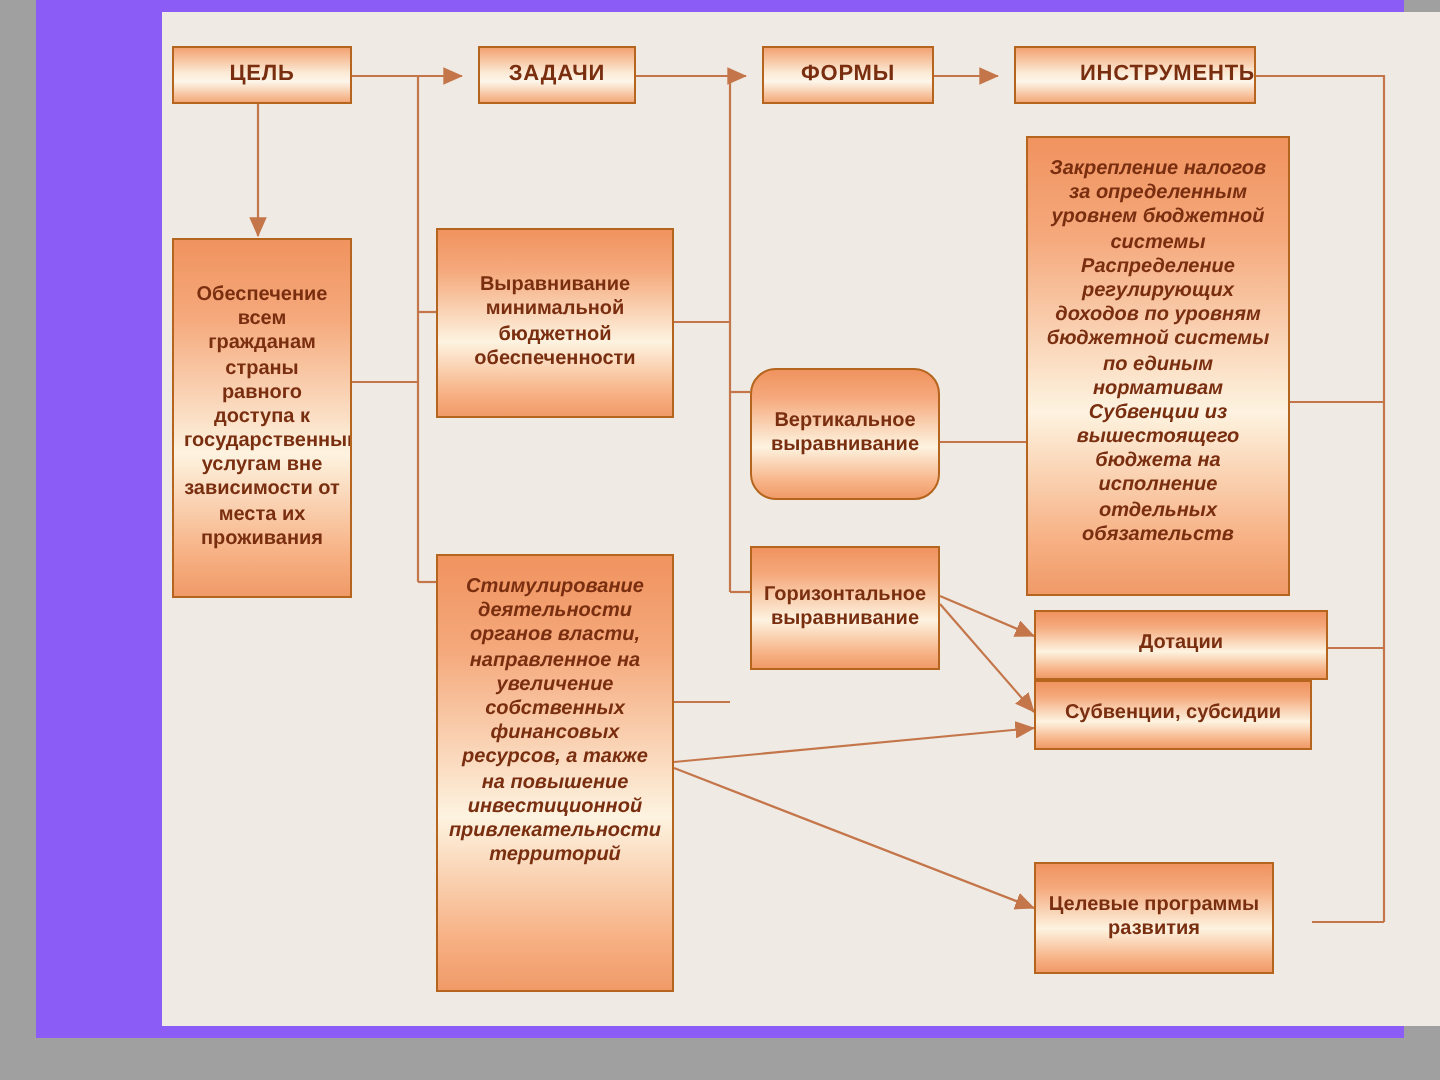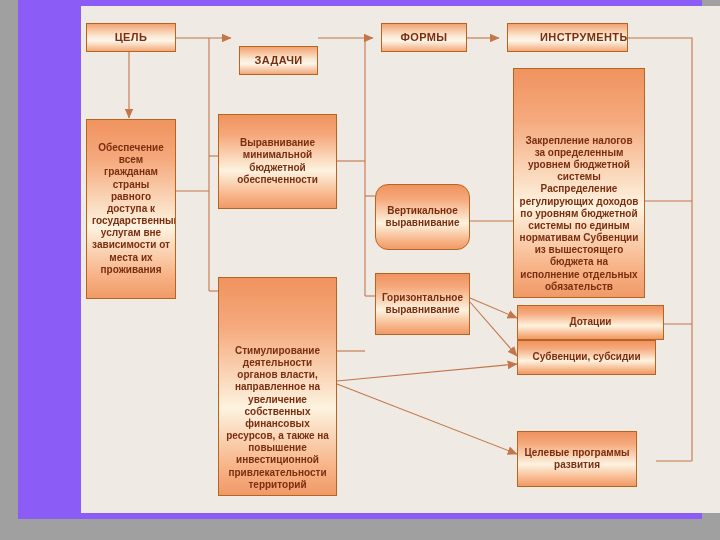--- a/index.html
+++ b/index.html
@@ -49,21 +49,22 @@
     font-weight: bold;
     letter-spacing: 0.4px;
     background: linear-gradient(180deg, #f3a271 0%, #fbe9d4 45%, #fdf6ea 62%, #f3a878 100%);
   }
   .node.body {
     font-size: 10px;
     font-weight: bold;
     padding: 4px 5px;
   }
   .node.tall-top {
-    align-items: flex-end;
+    align-items: flex-start;
+    font-style: italic;
   }
   .node.tall-top .txt { padding-top: 6px; }
   .node .txt { width: 100%; display: block; }
 
   .svg-layer {
     position: absolute;
     left: 0; top: 0;
     width: 639px; height: 507px;
     pointer-events: none;
   }
@@ -115,21 +116,21 @@
 
         <path d="M256,375 L436,358" marker-end="url(#ah)"></path>
         <path d="M256,378 L436,448" marker-end="url(#ah)"></path>
       </g>
     </svg>
 
     <div class="node header" style="left:5px; top:17px; width:90px; height:29px;">
       <span class="txt">ЦЕЛЬ</span>
     </div>
 
-    <div class="node header" style="left:158px; top:17px; width:79px; height:29px;margin-top:23px;">
+    <div class="node header" style="left:158px; top:17px; width:79px; height:29px;">
       <span class="txt">ЗАДАЧИ</span>
     </div>
 
     <div class="node header" style="left:300px; top:17px; width:86px; height:29px;">
       <span class="txt">ФОРМЫ</span>
     </div>
 
     <div class="node header" style="left:426px; top:17px; width:121px; height:29px;padding-left:32px;">
       <span class="txt">ИНСТРУМЕНТЫ</span>
     </div>

